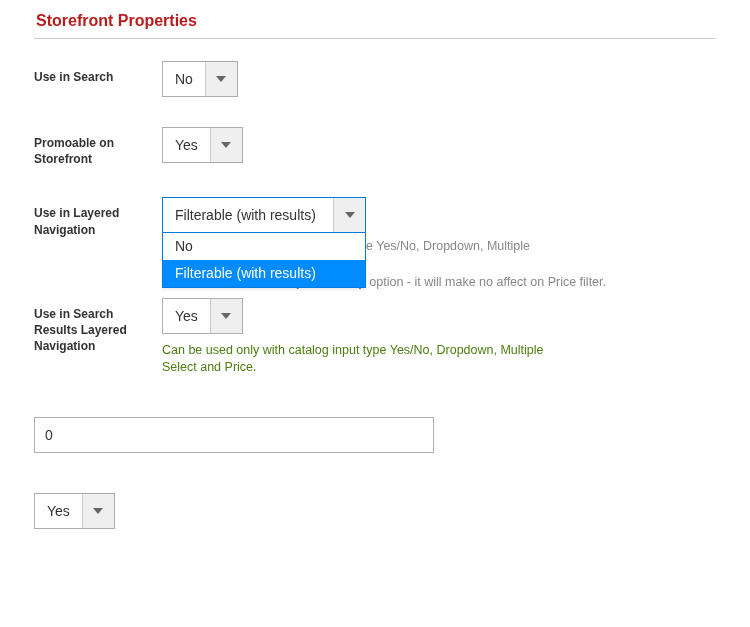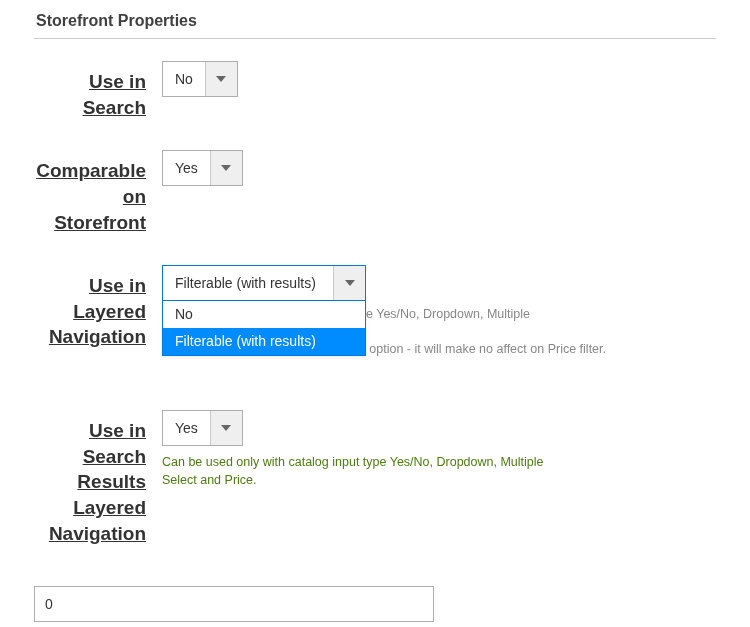--- a/index.html
+++ b/index.html
@@ -9,47 +9,45 @@
     font-family: -apple-system, BlinkMacSystemFont, "Segoe UI", Helvetica, Arial, sans-serif;
     font-size: 14px;
     color: #333;
     background: #fff;
     width: 750px;
   }
   .wrap { padding: 12px 34px 20px 34px; }
   .section-title {
     font-weight: 600;
     font-size: 16px;
-    color: #404040;
+    color: #b91c1c;
     padding: 0 0 8px 2px;
   }
   .hr {
     border: 0;
     border-top: 1px solid #ccc;
     margin: 0 0 22px 0;
   }
   .row {
     display: flex;
     align-items: flex-start;
     margin-bottom: 30px;
     position: relative;
   }
   .label-col {
     width: 128px;
     min-width: 128px;
-    text-align: right;
     padding-right: 16px;
     padding-top: 8px;
-    font-size: 19px;
+    font-size: 12px;
     font-weight: 600;
     color: #333;
     line-height: 1.35;
     word-wrap: break-word;
     hyphens: manual;
-    text-decoration: underline;
   }
   .field-col { flex: 1; position: relative; }
   .select {
     display: inline-flex;
     height: 36px;
     border: 1px solid #adadad;
     background: #fff;
     cursor: pointer;
     user-select: none;
   }
@@ -134,21 +132,21 @@
         <div class="select-btn">
           <svg viewBox="0 0 10 6">
               <path d="M0 0 L5 6 L10 0 Z" fill="#666"></path>
             </svg>
         </div>
       </div>
     </div>
   </div>
 
   <div class="row">
-    <div class="label-col">Compar­able on Storefront</div>
+    <div class="label-col">Promo­able on Storefront</div>
     <div class="field-col">
       <div class="select">
         <div class="select-value">Yes</div>
         <div class="select-btn">
           <svg viewBox="0 0 10 6">
               <path d="M0 0 L5 6 L10 0 Z" fill="#666"></path>
             </svg>
         </div>
       </div>
     </div>

